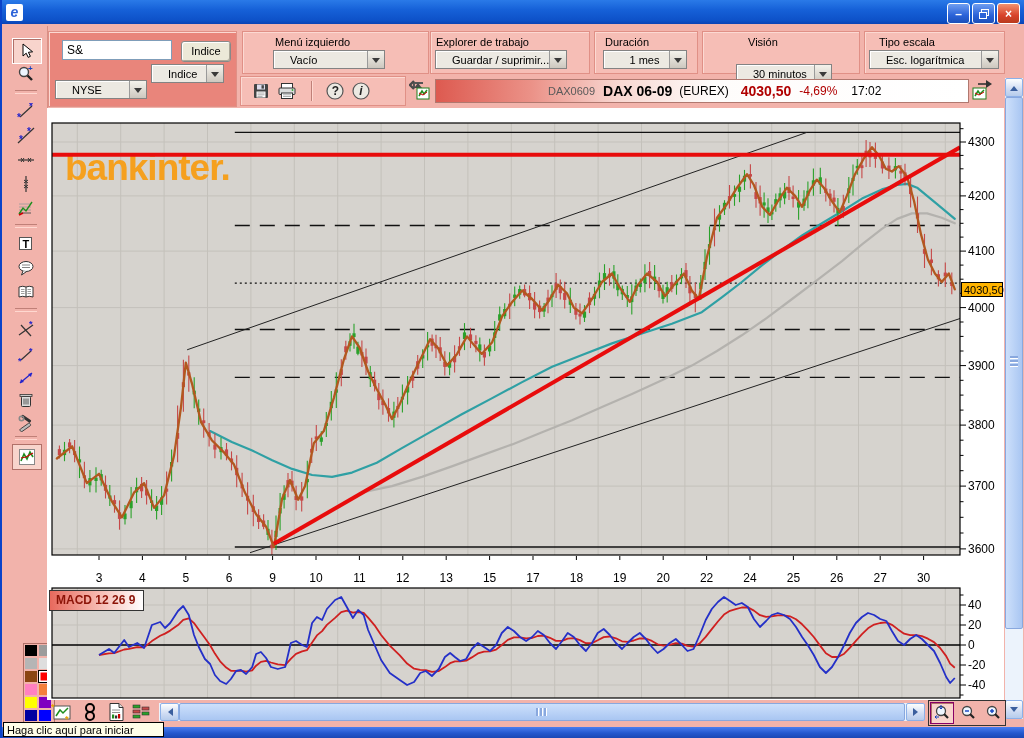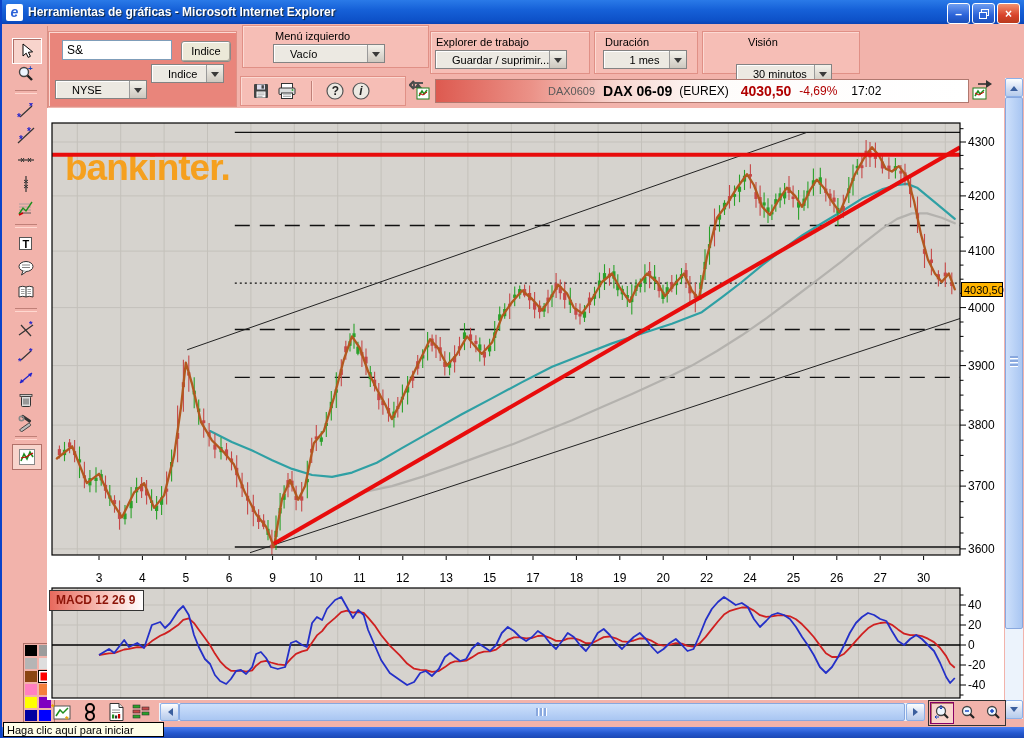--- a/index.html
+++ b/index.html
@@ -78,21 +78,20 @@
     background:linear-gradient(180deg,#4a7df0,#2458cf 55%,#1b47b4);}
   svg text{font-family:"Liberation Sans",sans-serif;}
 </style>
 </head>
 <body>
 
 <div class="win">
 
   <div class="titlebar">
     <span class="ie-ico">e</span>
-    <span class="title-text">Herramientas de gráficas - Microsoft Internet Explorer</span>
     <span class="tb-btns">
       <span class="tbb">–</span>
       <span class="tbb">
         <svg width="10" height="10">
             <rect x="2.5" y="0.5" width="7" height="6" fill="none" stroke="#fff"></rect>
             <rect x="0.5" y="3.5" width="7" height="6" fill="#2a62d8" stroke="#fff"></rect>
           </svg>
       </span>
       <span class="tbb close">×</span>
     </span>
@@ -239,21 +238,21 @@
     <div class="xpsel" style="left:6px;top:48px;width:92px">
       <span class="val">NYSE</span>
         <span class="selarr"></span>
     </div>
     <div class="xpsel" style="left:102px;top:32px;width:73px">
       <span class="val">Indice</span>
         <span class="selarr"></span>
     </div>
   </div>
 
-  <div class="grp" style="left:240px;top:25px;width:185px;height:41px">
+  <div class="grp" style="left:240px;top:31px;width:185px;height:41px">
     <span class="grp-label" style="left:32px;top:4px">Menú izquierdo</span>
     <div class="xpsel" style="left:30px;top:18px;width:112px">
       <span class="val">Vacío</span>
         <span class="selarr"></span>
     </div>
   </div>
   <div class="grp" style="left:428px;top:31px;width:158px;height:41px">
     <span class="grp-label" style="left:5px;top:4px">Explorer de trabajo</span>
     <div class="xpsel" style="left:4px;top:18px;width:132px">
       <span class="val">Guardar / suprimir...</span>
@@ -264,20 +263,27 @@
     <span class="grp-label" style="left:10px;top:4px">Duración</span>
     <div class="xpsel" style="left:8px;top:18px;width:84px">
       <span class="val" style="text-align:center">1 mes</span>
         <span class="selarr"></span>
     </div>
   </div>
   <div class="grp" style="left:700px;top:31px;width:156px;height:41px">
     <span class="grp-label" style="left:45px;top:4px">Visión</span>
     <div class="xpsel" style="left:33px;top:32px;width:96px">
       <span class="val">30 minutos</span>
+        <span class="selarr"></span>
+    </div>
+  </div>
+  <div class="grp" style="left:862px;top:31px;width:139px;height:41px">
+    <span class="grp-label" style="left:14px;top:4px">Tipo escala</span>
+    <div class="xpsel" style="left:4px;top:18px;width:130px">
+      <span class="val">Esc. logarítmica</span>
         <span class="selarr"></span>
     </div>
   </div>
 
   <div class="grp" style="left:238px;top:76px;width:164px;height:28px">
     <div class="icon-btn" style="left:8px;top:2px">
       <svg width="18" height="18">
           <rect x="2" y="2" width="14" height="14" rx="1" fill="#444"></rect>
           <rect x="5" y="2.5" width="8" height="5" fill="#dde"></rect>
           <rect x="9.5" y="3.2" width="2.4" height="3.4" fill="#444"></rect>

